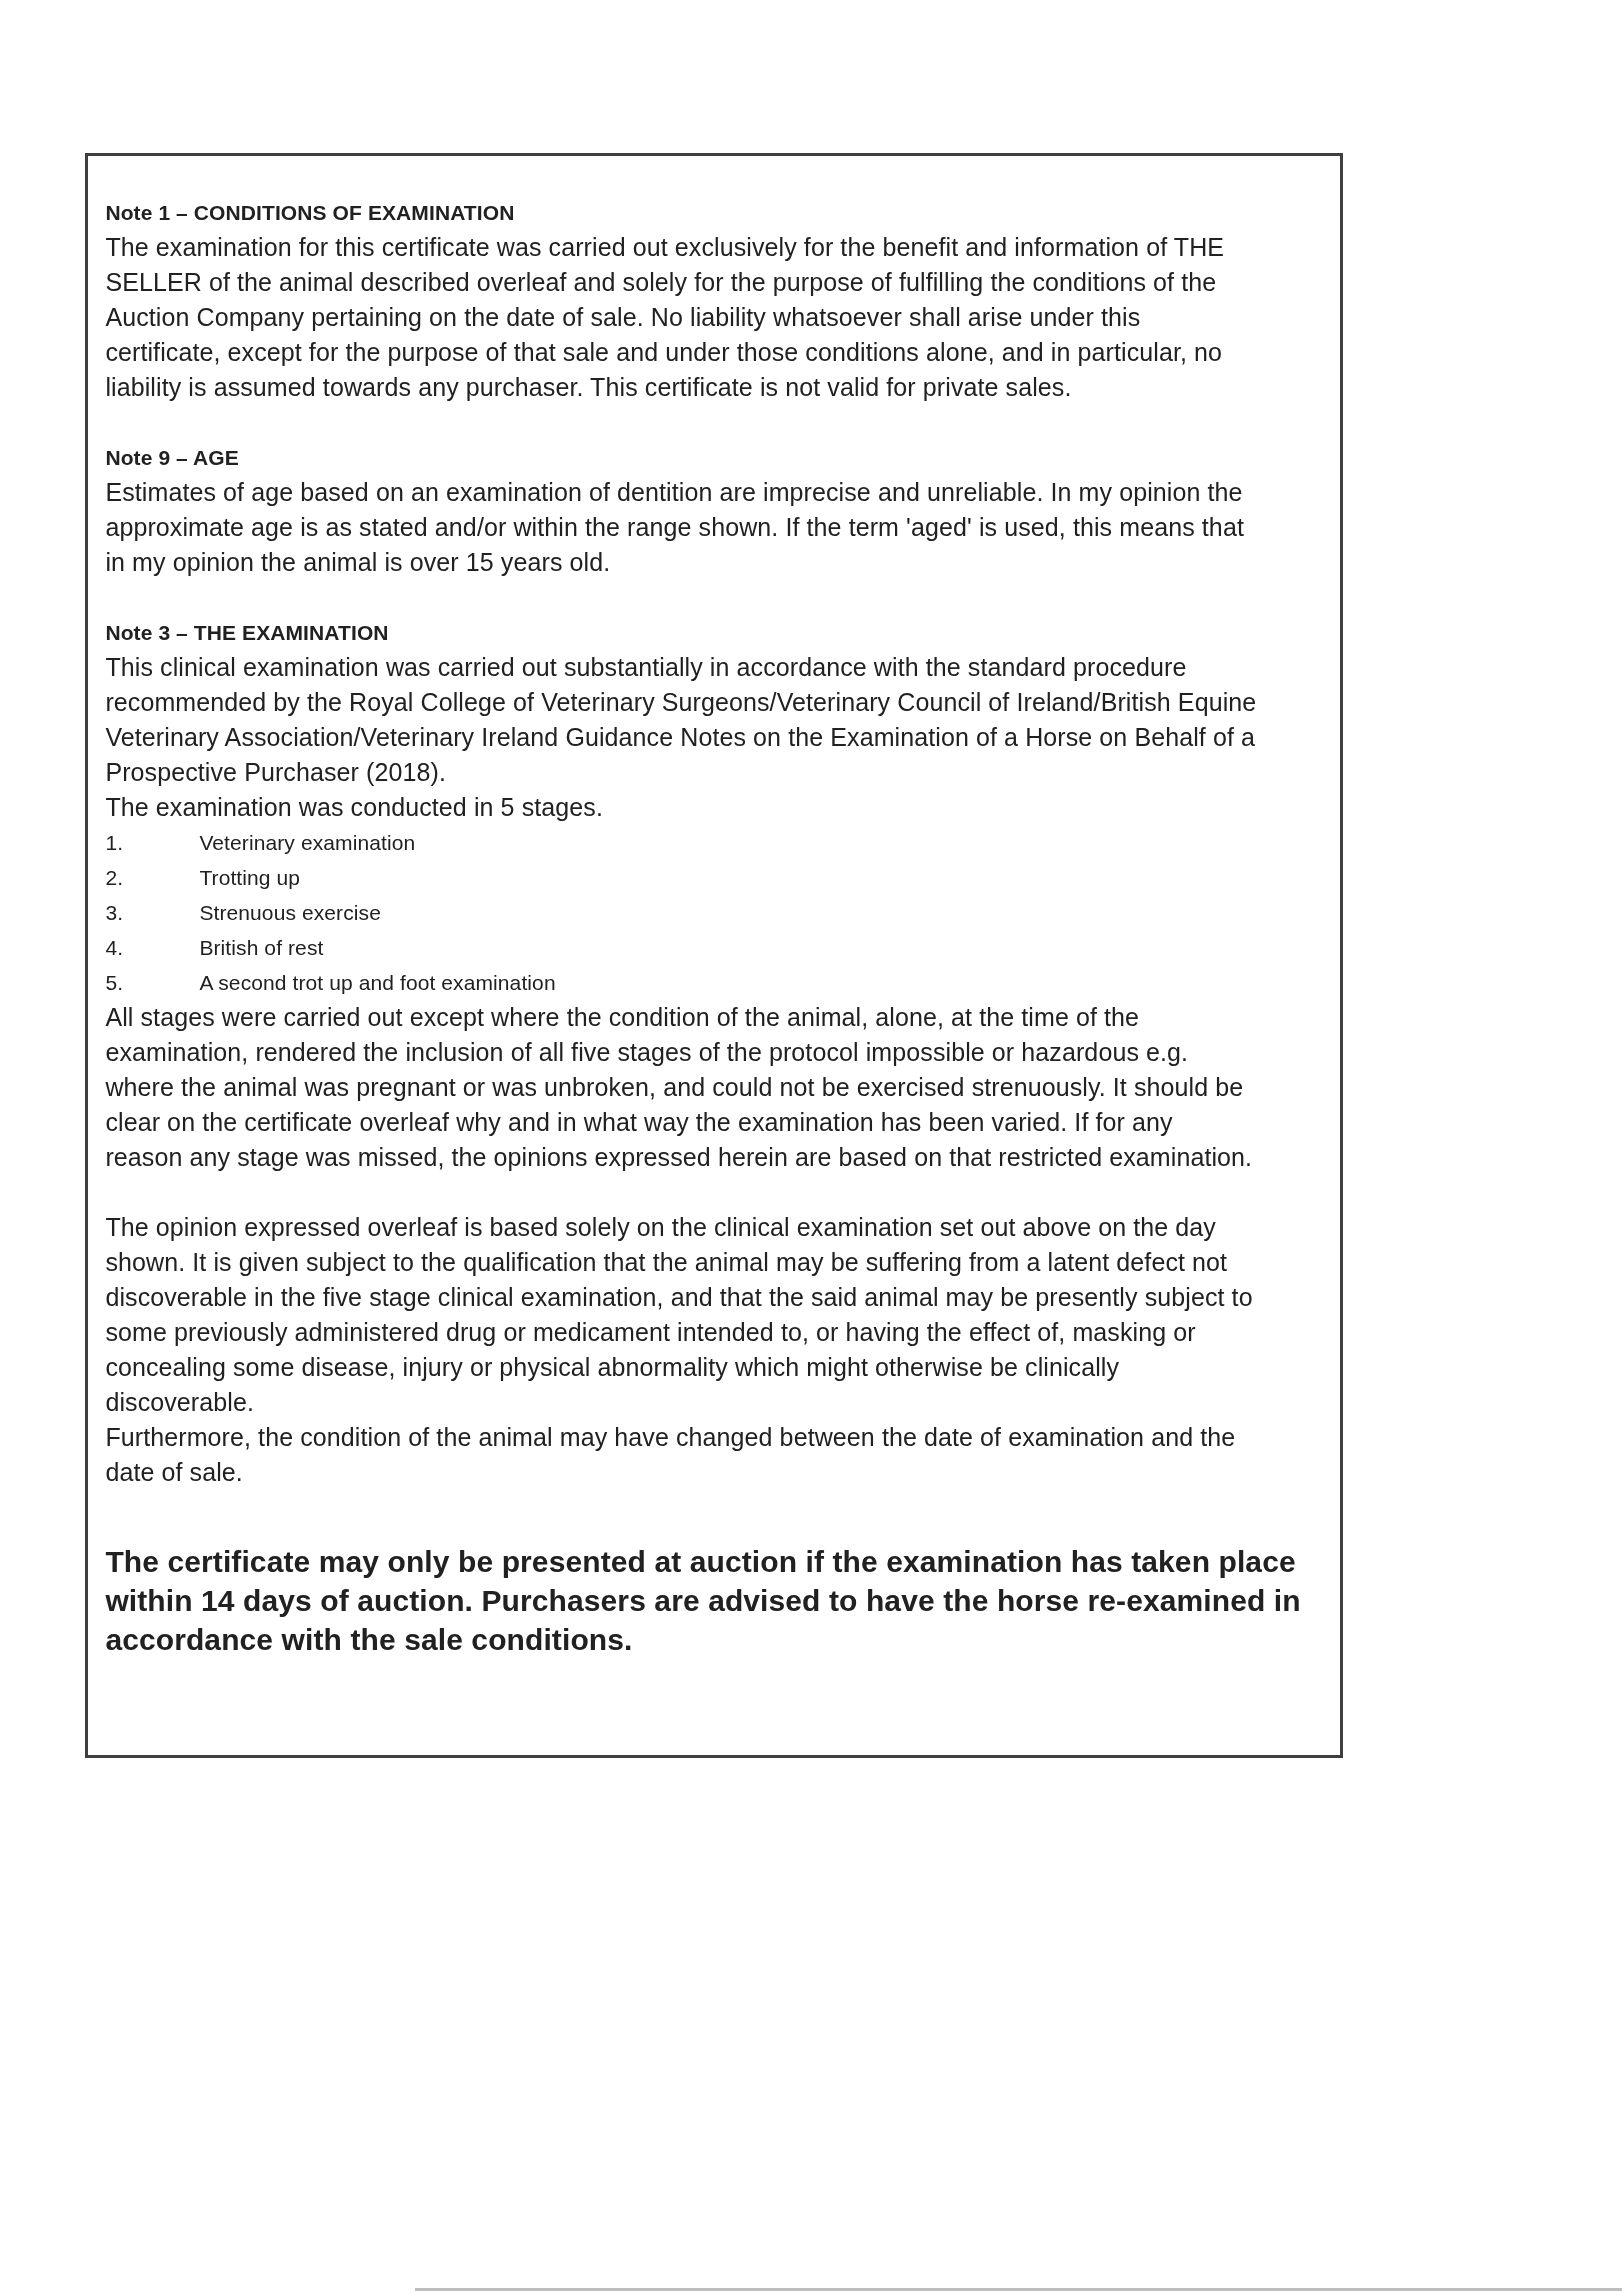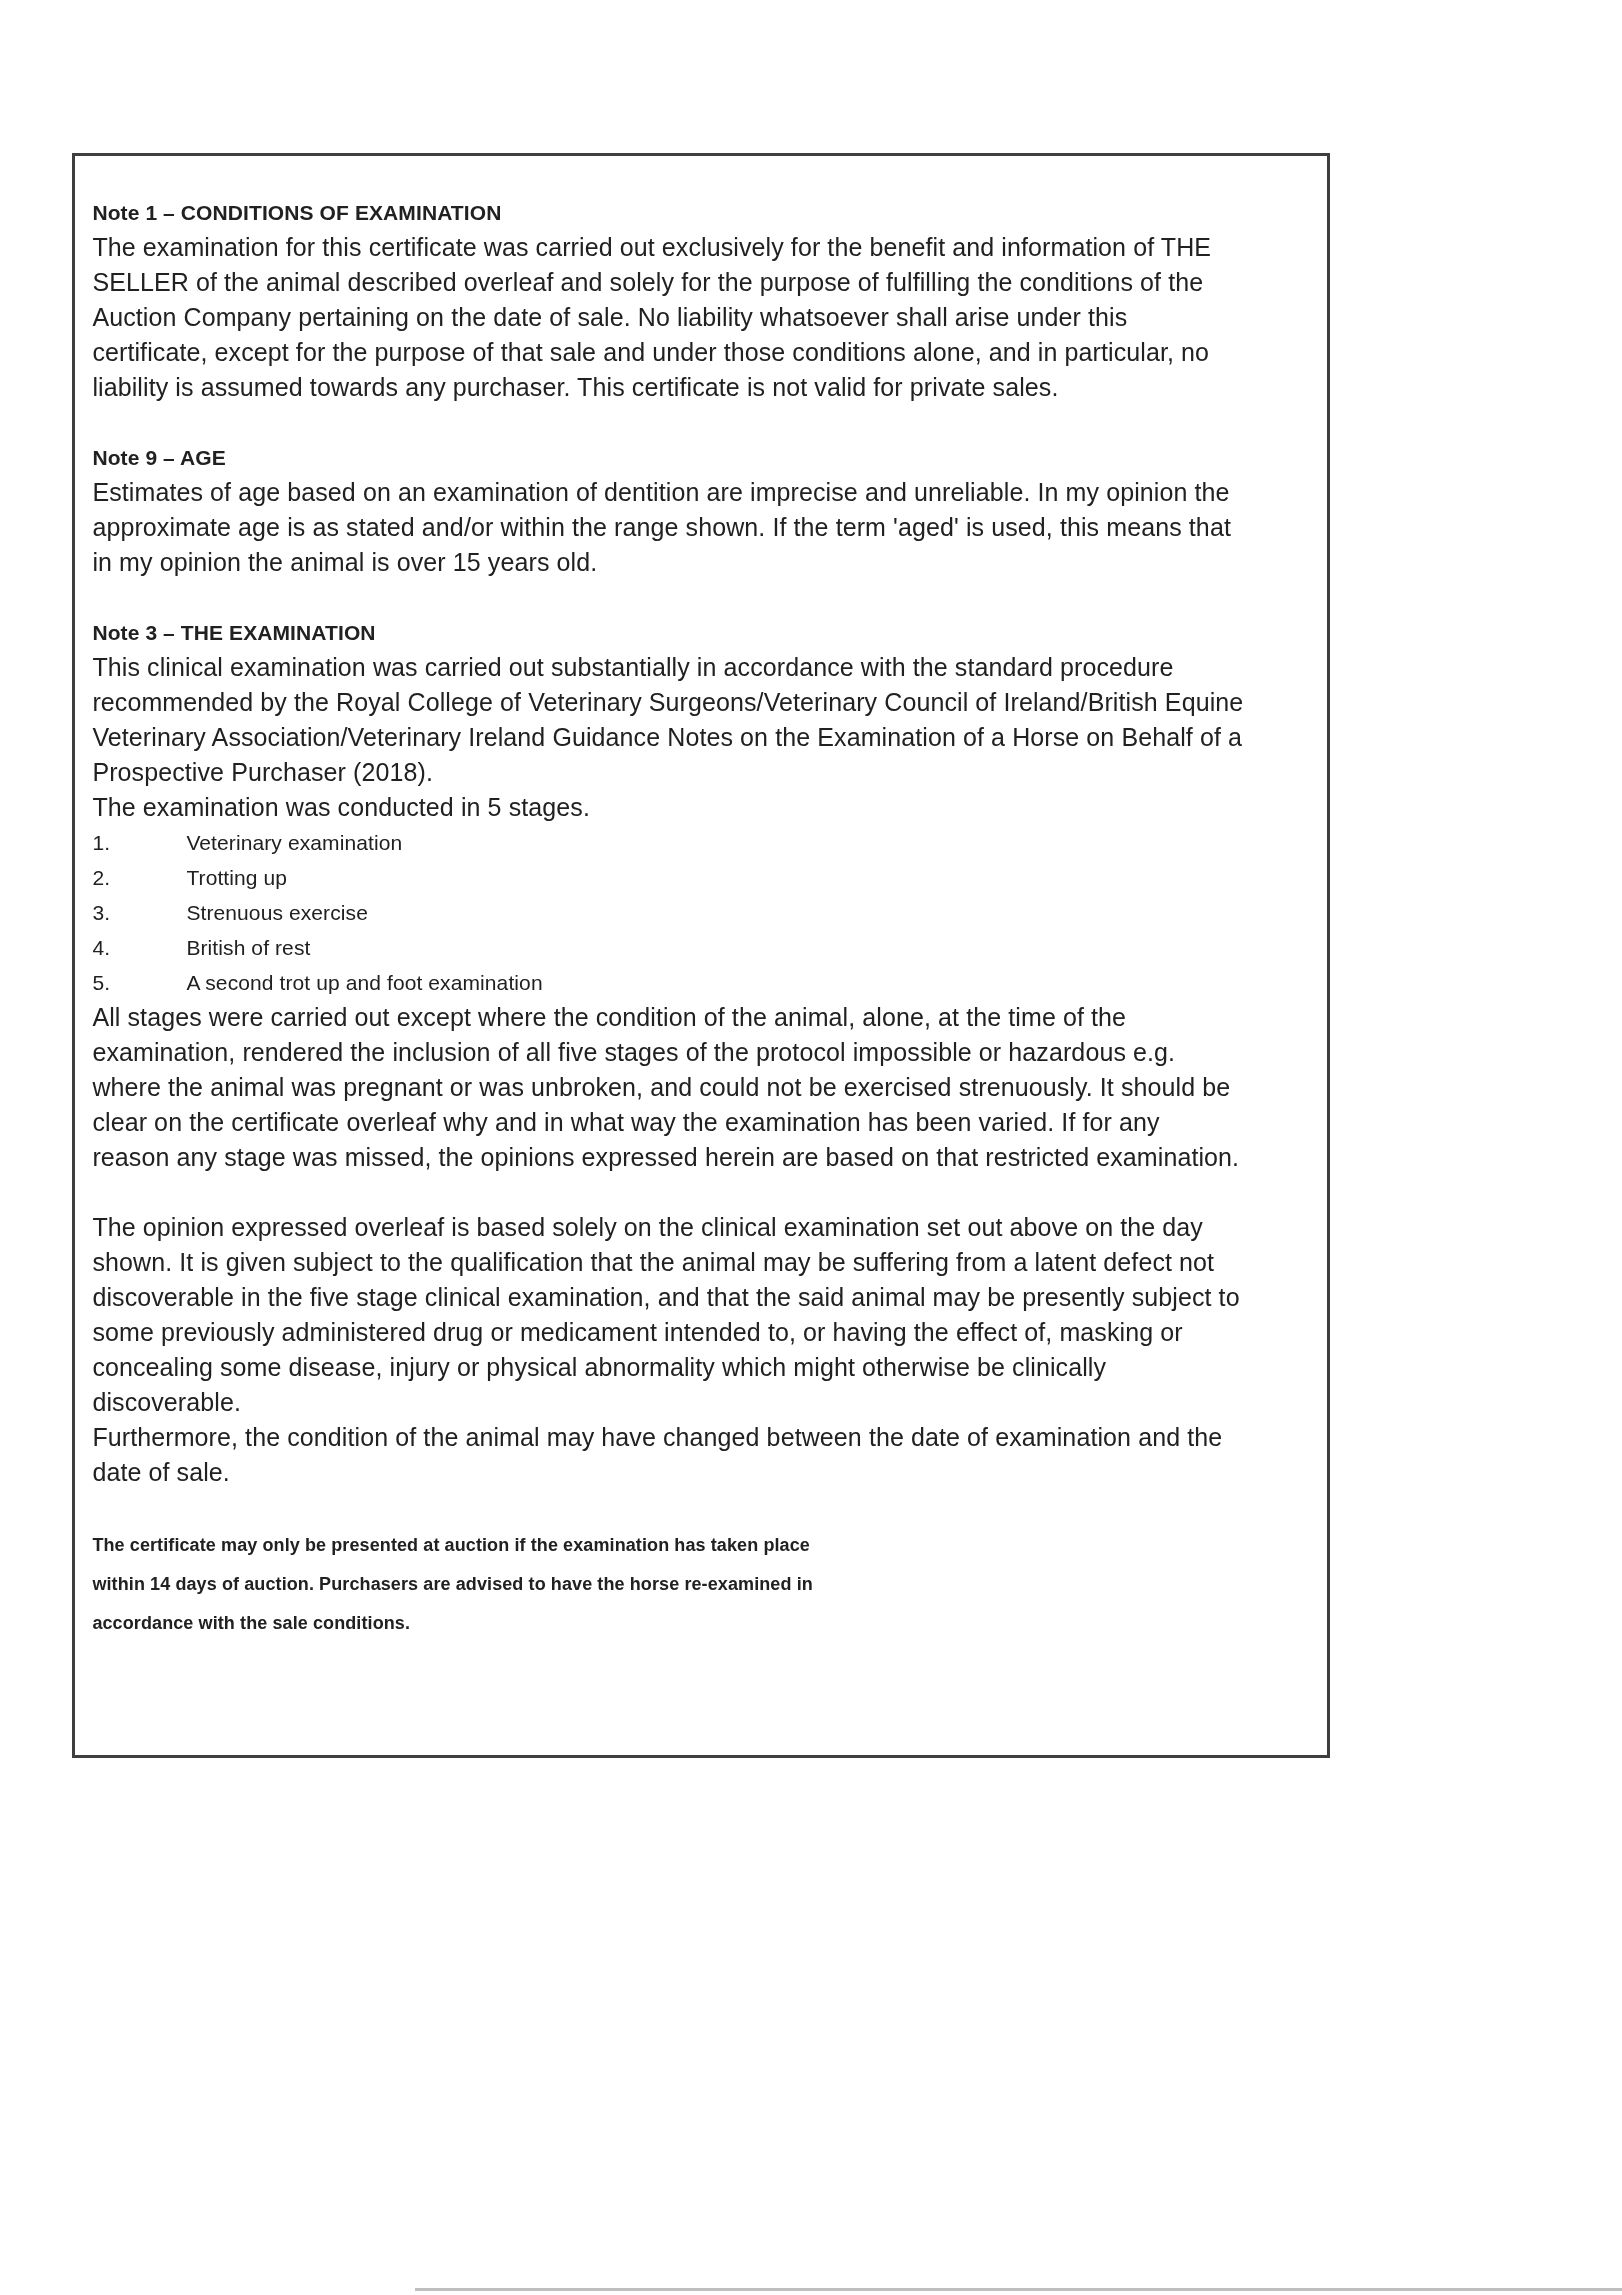--- a/index.html
+++ b/index.html
@@ -10,21 +10,21 @@
     width: 1623px;
     height: 2295px;
     position: relative;
     background: #ffffff;
     font-family: "Liberation Sans", sans-serif;
     color: #212121;
     overflow: hidden;
   }
   .frame {
     position: absolute;
-    left: 72px;
+    left: 85px;
     top: 153px;
     width: 1258px;
     height: 1605px;
     box-sizing: border-box;
     border: 3.2px solid #3f3f3f;
     padding: 39px 29px 0 17.4px;
     background: #ffffff;
   }
   .note {
     margin: 0 0 35px 0;
@@ -46,22 +46,22 @@
     display: flex;
     font-size: 21px;
     line-height: 35px;
     letter-spacing: 0.1px;
   }
   .stage-num {
     width: 94px;
     flex: 0 0 94px;
   }
   .closing {
-    margin-top: 36px;
-    font-size: 18px;
+    margin-top: 52px;
+    font-size: 30px;
     line-height: 39px;
     font-weight: bold;
     letter-spacing: 0.1px;
     white-space: pre-line;
   }
   .page-bottom-line {
     position: absolute;
     left: 415px;
     right: 0;
     top: 2288px;

